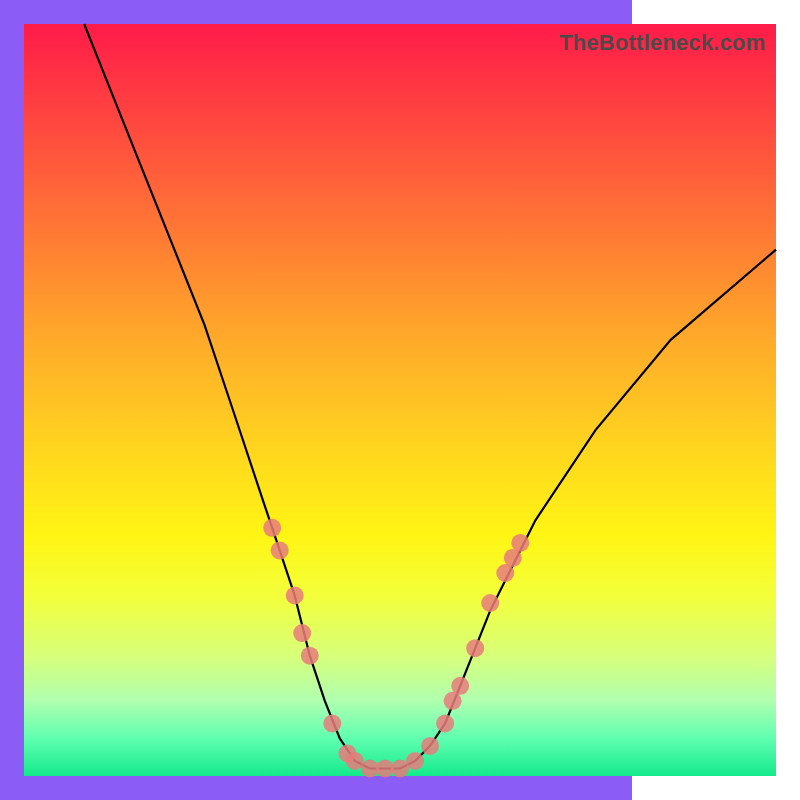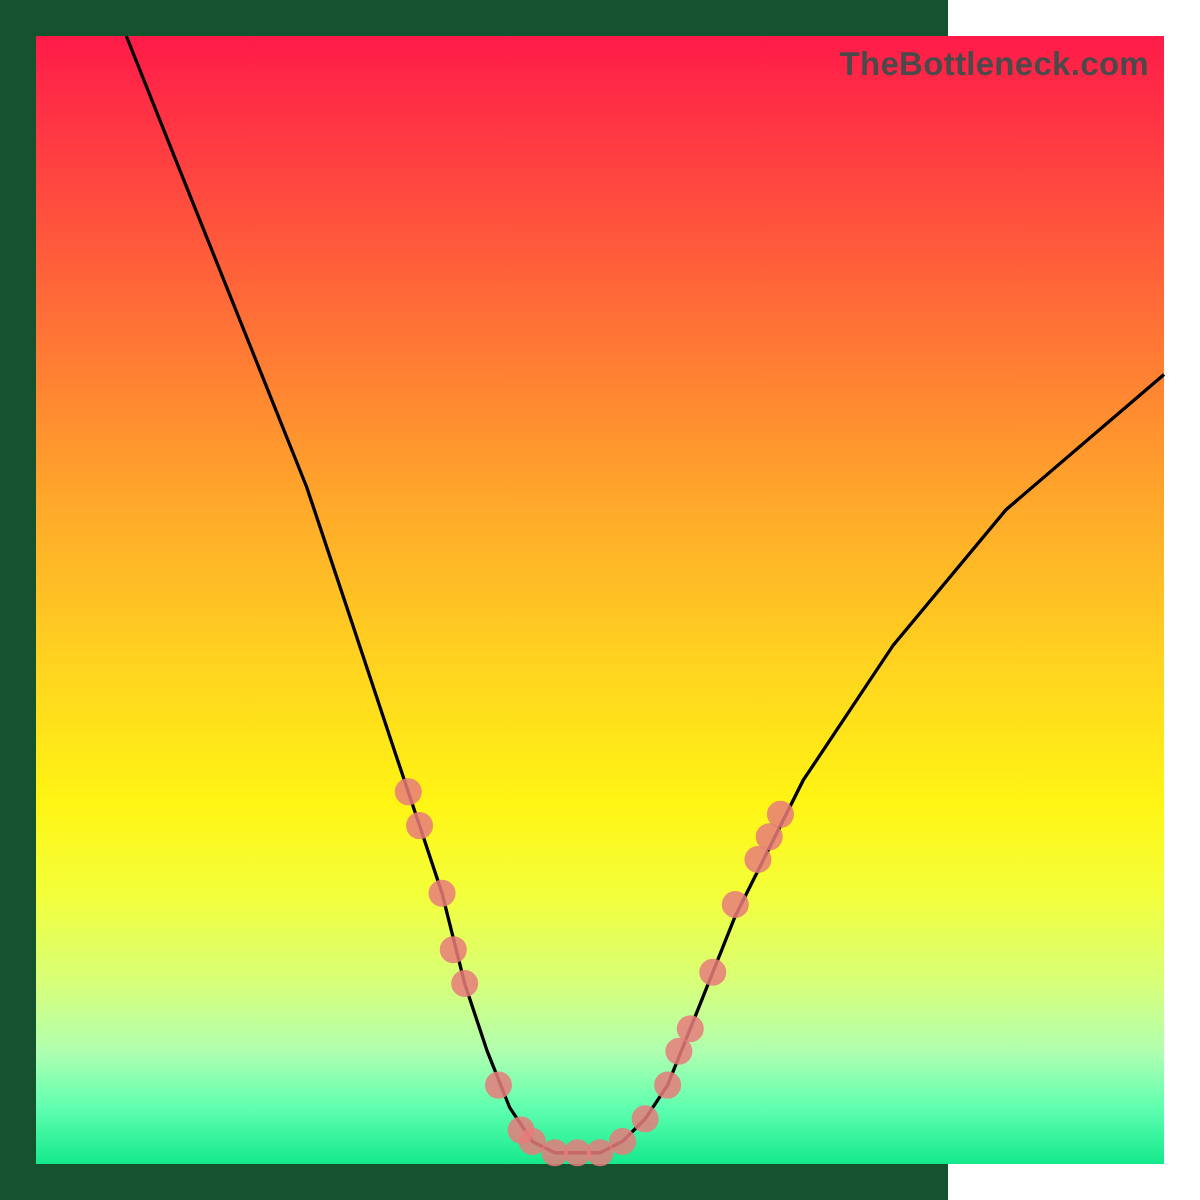--- a/index.html
+++ b/index.html
@@ -6,21 +6,21 @@
     margin: 0;
     padding: 0;
     width: 800px;
     height: 800px;
     overflow: hidden;
     font-family: Arial, Helvetica, sans-serif;
   }
   .outer {
     width: 632px;
     height: 800px;
-    background: #14532d;
+    background: #8b5cf6;
     position: relative;
   }
   .plot {
     position: absolute;
     left: 24px;
     top: 24px;
     width: 752px;
     height: 752px;
     background: linear-gradient(to bottom,
       #ff1b49 0%,

